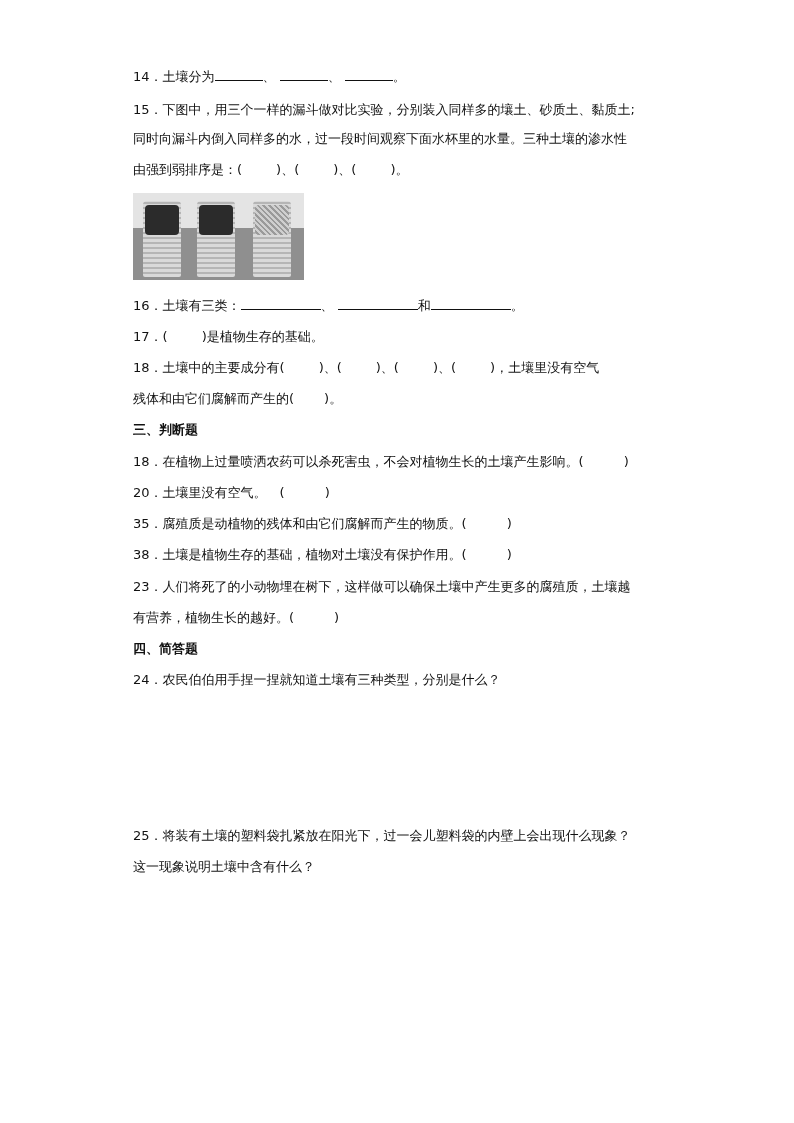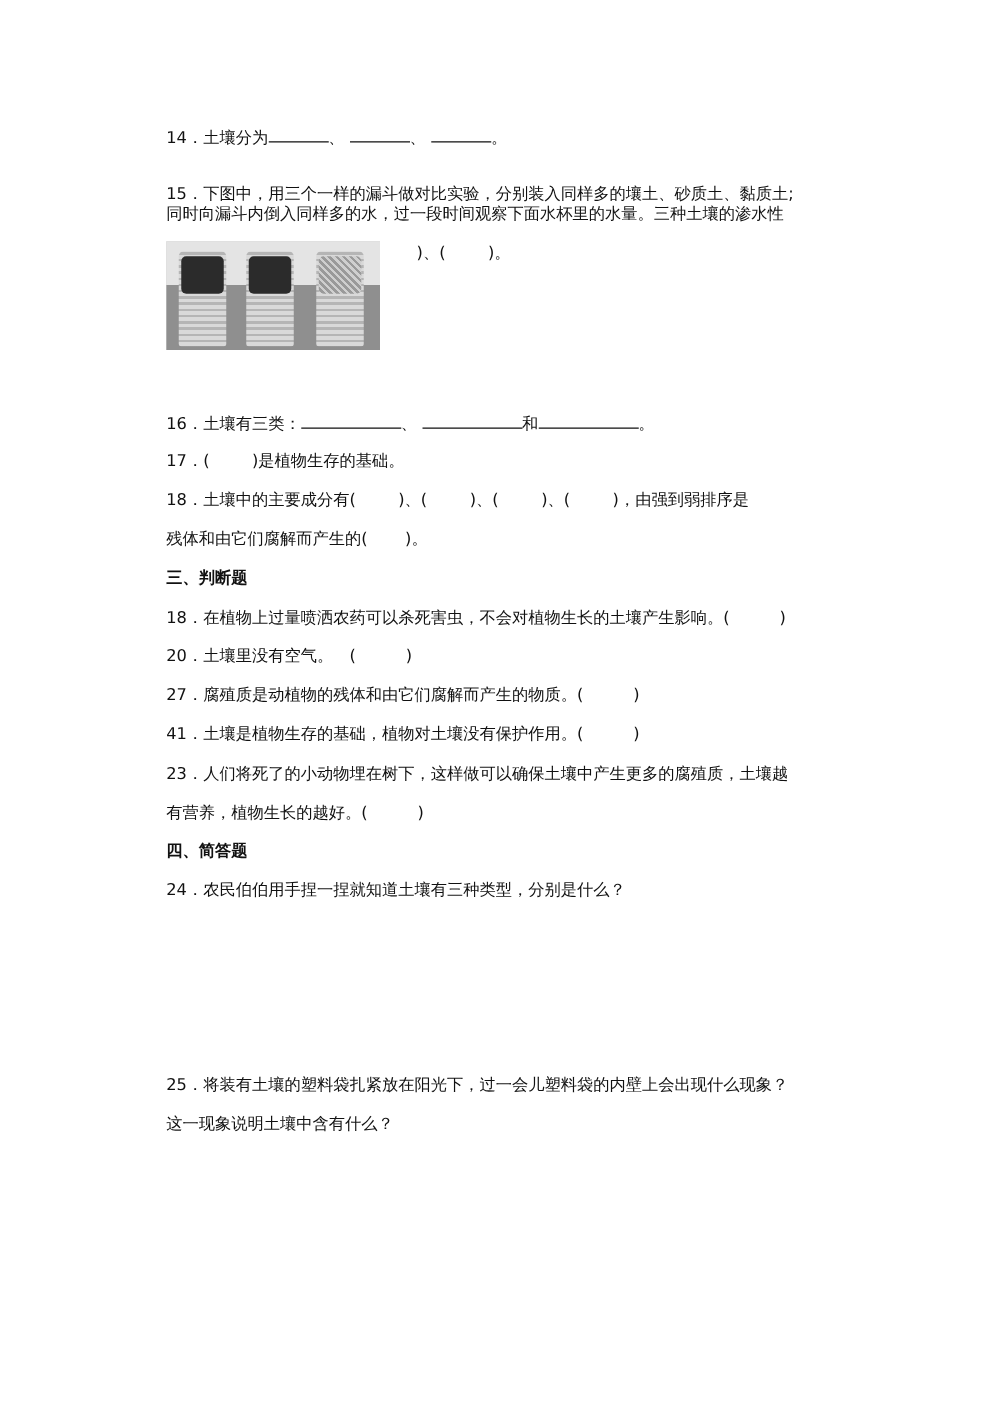--- a/index.html
+++ b/index.html
@@ -1,21 +1,21 @@
 <!DOCTYPE html>
 <html><head>
   <meta charset="utf-8">
   <style>
     html, body { margin: 0; padding: 0; background: #ffffff; }
     body {
       width: 794px; height: 1123px; position: relative; overflow: hidden;
       font-family: "DejaVu Sans", "Liberation Sans", sans-serif;
       color: #111; font-size: 13px;
     }
-    .line { position: absolute; left: 133px; white-space: nowrap; line-height: 18px; margin-top: 33px; }
+    .line { position: absolute; left: 133px; white-space: nowrap; line-height: 18px; }
     .blank { display: inline-block; border-bottom: 1px solid #111; height: 12px; vertical-align: baseline; }
     .paren-gap { display: inline-block; }
     .heading { font-weight: bold; }
     .photo {
       position: absolute; left: 133px; top: 193px; width: 171px; height: 87px;
       background: #cfcfcf; overflow: hidden;
     }
     .photo .wall { position: absolute; left: 0; top: 0; width: 100%; height: 40%; background: #e4e4e4; }
     .photo .table { position: absolute; left: 0; top: 40%; width: 100%; height: 60%; background: #8f8f8f; }
     .cup { position: absolute; top: 8px; width: 38px; height: 76px; border-radius: 4px 4px 2px 2px;
@@ -25,21 +25,21 @@
     .c1 .soil, .c2 .soil { background: #2b2b2b; }
     .c3 .soil { background: repeating-linear-gradient(45deg, #cfcfcf 0 2px, #9a9a9a 2px 4px); }
   </style>
 </head>
 <body>
 
 <div class="line" style="top:68px;">
   <span>14．土壤分为</span><span class="blank" style="width:48px"></span><span>、</span>&nbsp;<span class="blank" style="width:48px"></span><span>、</span>&nbsp;<span class="blank" style="width:48px"></span><span>。</span>
 </div>
 
-<div class="line" style="top:114px;">15．下图中，用三个一样的漏斗做对比实验，分别装入同样多的壤土、砂质土、黏质土;</div>
+<div class="line" style="top:101px;">15．下图中，用三个一样的漏斗做对比实验，分别装入同样多的壤土、砂质土、黏质土;</div>
 <div class="line" style="top:130px;">同时向漏斗内倒入同样多的水，过一段时间观察下面水杯里的水量。三种土壤的渗水性</div>
 <div class="line" style="top:161px;">
   <span>由强到弱排序是：(</span><span class="paren-gap" style="width:34px"></span><span>)、(</span><span class="paren-gap" style="width:34px"></span><span>)、(</span><span class="paren-gap" style="width:34px"></span><span>)。</span>
 </div>
 
 <div class="photo">
   <div class="wall"></div>
   <div class="table"></div>
   <div class="cup c1">
       <div class="soil"></div>
@@ -54,39 +54,39 @@
 
 <div class="line" style="top:297px;text-align:right;">
   <span>16．土壤有三类：</span><span class="blank" style="width:80px"></span><span>、</span>&nbsp;<span class="blank" style="width:80px"></span><span>和</span><span class="blank" style="width:80px"></span><span>。</span>
 </div>
 
 <div class="line" style="top:328px;">
   <span>17．(</span><span class="paren-gap" style="width:34px"></span><span>)是植物生存的基础。</span>
 </div>
 
 <div class="line" style="top:359px;">
-  <span>18．土壤中的主要成分有(</span><span class="paren-gap" style="width:34px"></span><span>)、(</span><span class="paren-gap" style="width:34px"></span><span>)、(</span><span class="paren-gap" style="width:34px"></span><span>)、(</span><span class="paren-gap" style="width:34px"></span><span>)，由强到弱排序是</span>
+  <span>18．土壤中的主要成分有(</span><span class="paren-gap" style="width:34px"></span><span>)、(</span><span class="paren-gap" style="width:34px"></span><span>)、(</span><span class="paren-gap" style="width:34px"></span><span>)、(</span><span class="paren-gap" style="width:34px"></span><span>)，土壤里没有空气</span>
 </div>
 <div class="line" style="top:390px;">
   <span>残体和由它们腐解而产生的(</span><span class="paren-gap" style="width:30px"></span><span>)。</span>
 </div>
 
 <div class="line heading" style="top:421px;">三、判断题</div>
 
 <div class="line" style="top:453px;">
   <span>18．在植物上过量喷洒农药可以杀死害虫，不会对植物生长的土壤产生影响。(</span><span class="paren-gap" style="width:40px"></span><span>)</span>
 </div>
 <div class="line" style="top:484px;">
   <span>20．土壤里没有空气。　(</span><span class="paren-gap" style="width:40px"></span><span>)</span>
 </div>
 <div class="line" style="top:515px;">
-  <span>27．腐殖质是动植物的残体和由它们腐解而产生的物质。(</span><span class="paren-gap" style="width:40px"></span><span>)</span>
+  <span>35．腐殖质是动植物的残体和由它们腐解而产生的物质。(</span><span class="paren-gap" style="width:40px"></span><span>)</span>
 </div>
 <div class="line" style="top:546px;">
-  <span>41．土壤是植物生存的基础，植物对土壤没有保护作用。(</span><span class="paren-gap" style="width:40px"></span><span>)</span>
+  <span>38．土壤是植物生存的基础，植物对土壤没有保护作用。(</span><span class="paren-gap" style="width:40px"></span><span>)</span>
 </div>
 <div class="line" style="top:578px;text-align:center;">23．人们将死了的小动物埋在树下，这样做可以确保土壤中产生更多的腐殖质，土壤越</div>
 <div class="line" style="top:609px;">
   <span>有营养，植物生长的越好。(</span><span class="paren-gap" style="width:40px"></span><span>)</span>
 </div>
 
 <div class="line heading" style="top:640px;">四、简答题</div>
 
 <div class="line" style="top:671px;">24．农民伯伯用手捏一捏就知道土壤有三种类型，分别是什么？</div>
 <div style="position:absolute;left:133px;top:695px;width:530px;height:115px;"></div>

